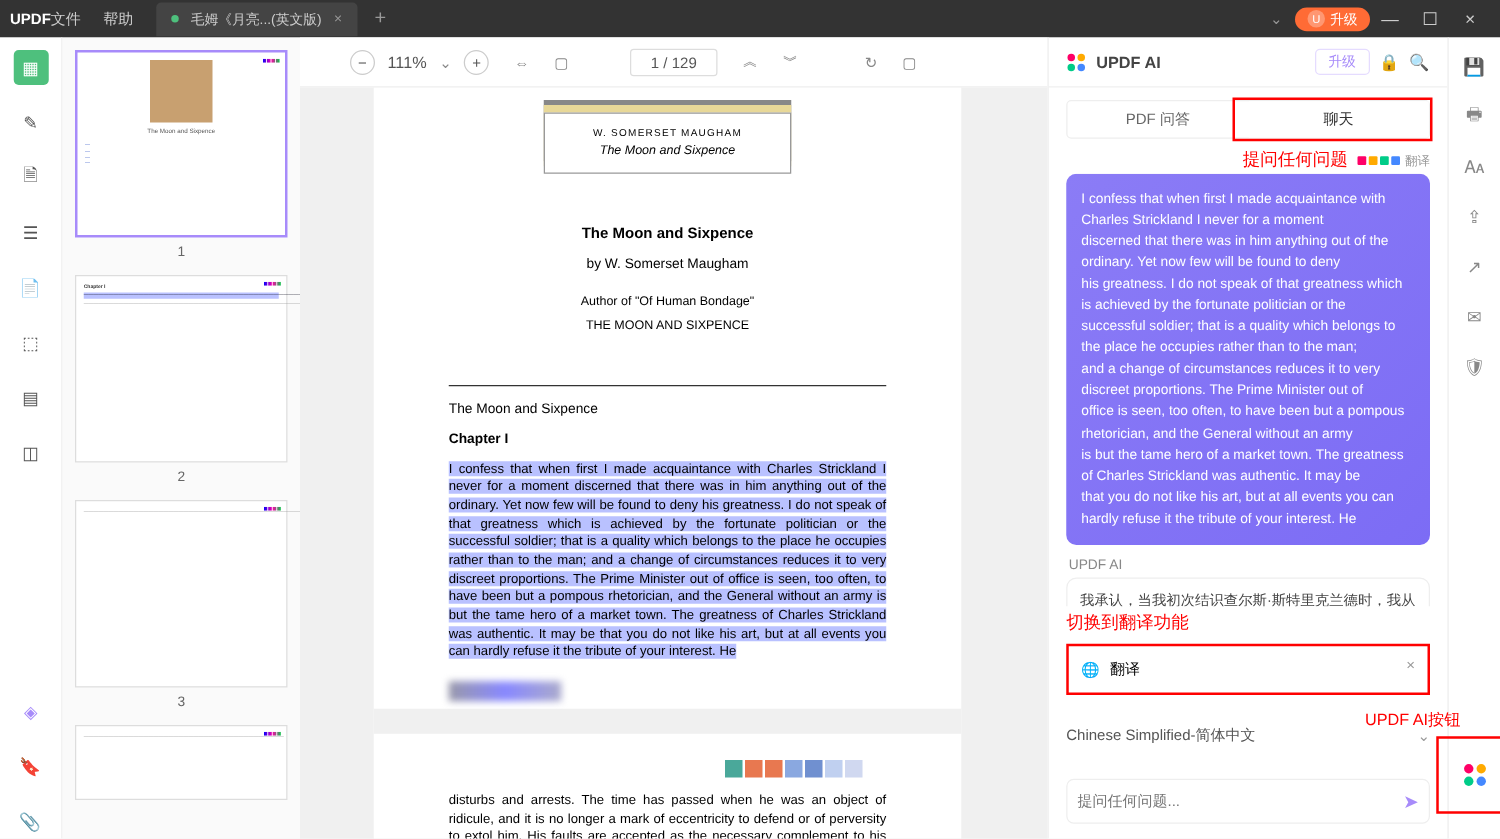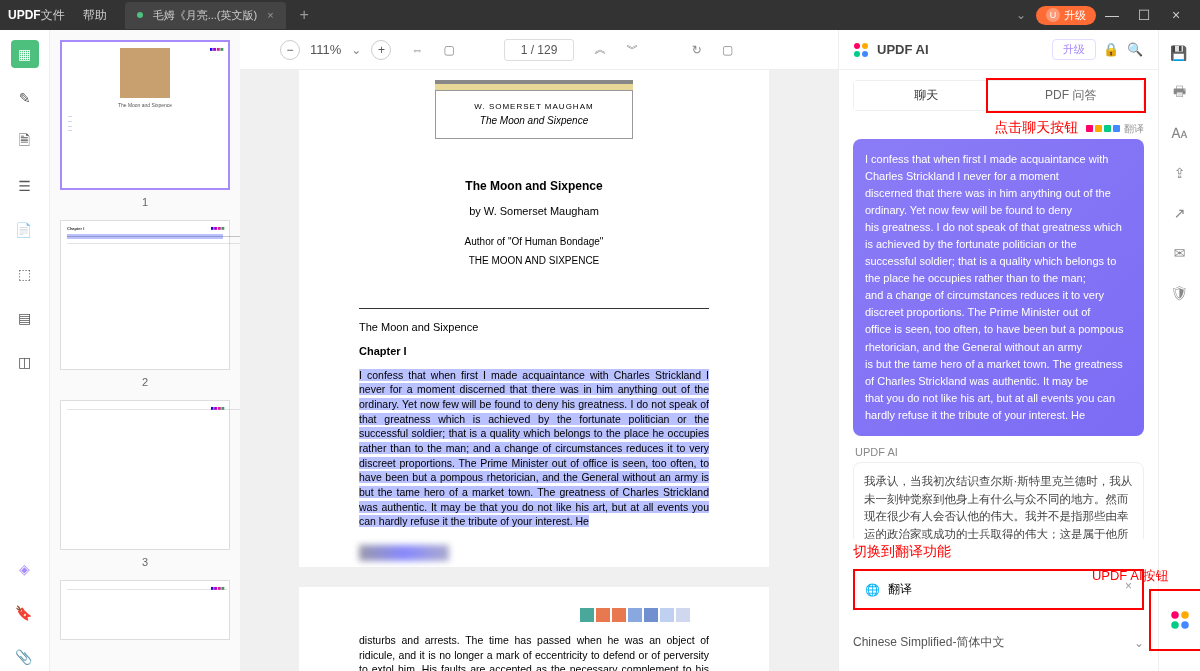--- a/index.html
+++ b/index.html
@@ -206,26 +206,26 @@
           <circle cx="12" cy="4" r="3" fill="#fa0"></circle>
           <circle cx="4" cy="12" r="3" fill="#0c8"></circle>
           <circle cx="12" cy="12" r="3" fill="#48f"></circle>
         </svg>
       <span class="ai-title">UPDF AI</span>
       <span class="ai-upgrade">升级</span>
       <span class="ai-lock">🔒</span>
       <span class="ai-search">🔍</span>
     </div>
     <div class="ai-tabs">
+      <div class="ai-tab">PDF 问答</div>
       <div class="ai-tab active">聊天</div>
-      <div class="ai-tab">PDF 问答</div>
       <div class="redbox"></div>
     </div>
     <div class="annot">
-      <span>点击聊天按钮</span>
+      <span>提问任何问题</span>
       <span class="colsq">
           <span style="background:#f06"></span>
           <span style="background:#fa0"></span>
           <span style="background:#0c8"></span>
           <span style="background:#48f"></span>
         </span>
       <span style="color:#999;font-size:10px">翻译</span>
     </div>
     <div class="ai-body">
       <div class="msg-user" style="white-space:pre-line">I confess that when first I made acquaintance with Charles Strickland I never for a moment
@@ -244,20 +244,24 @@
     </div>
     <div class="annot-switch">切换到翻译功能</div>
     <div class="translate-row">
       <span>🌐</span>
       <span>翻译</span>
       <span class="close">×</span>
     </div>
     <div class="lang-row">
       <span>Chinese Simplified-简体中文</span>
       <span class="chev">⌄</span>
+    </div>
+    <div class="input-row">
+      <input placeholder="提问任何问题..." style="">
+      <span class="send">➤</span>
     </div>
   </div>
 
   <div class="rightbar">
     <div class="icon">💾</div>
     <div class="icon">🖶</div>
     <div class="icon">🗛</div>
     <div class="icon">⇪</div>
     <div class="icon">↗</div>
     <div class="icon">✉</div>

